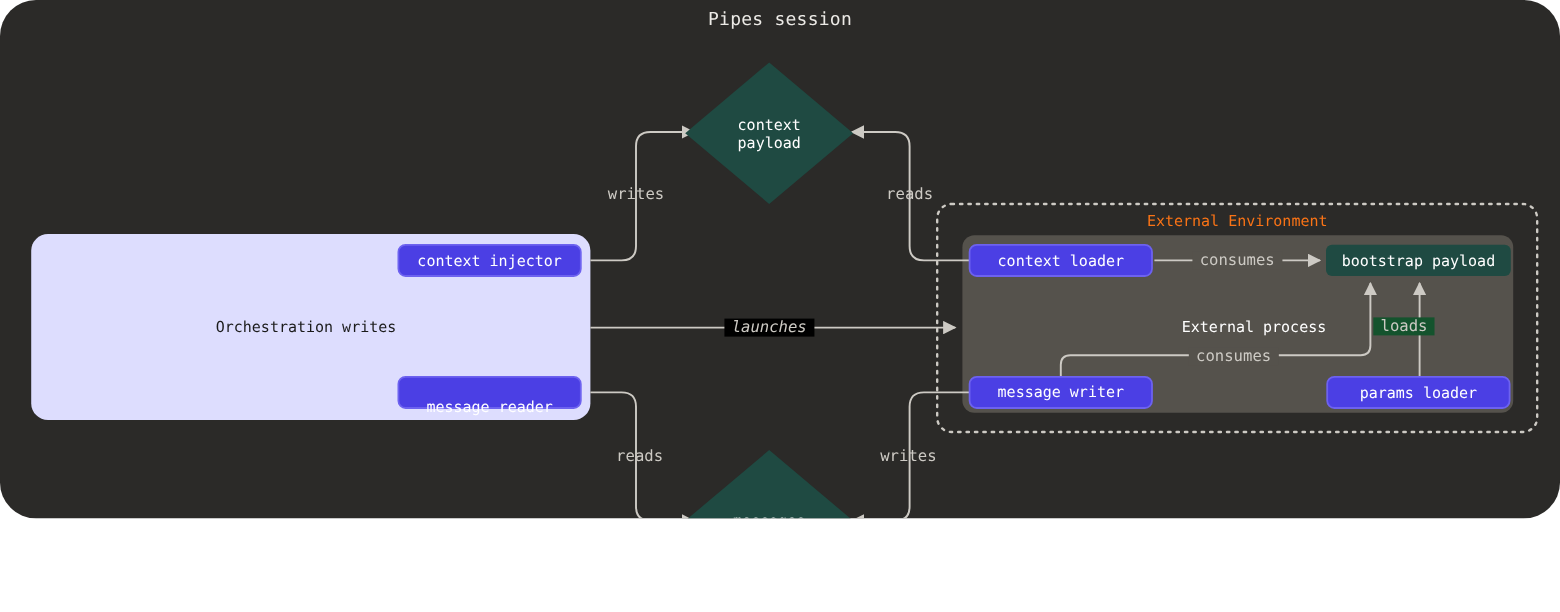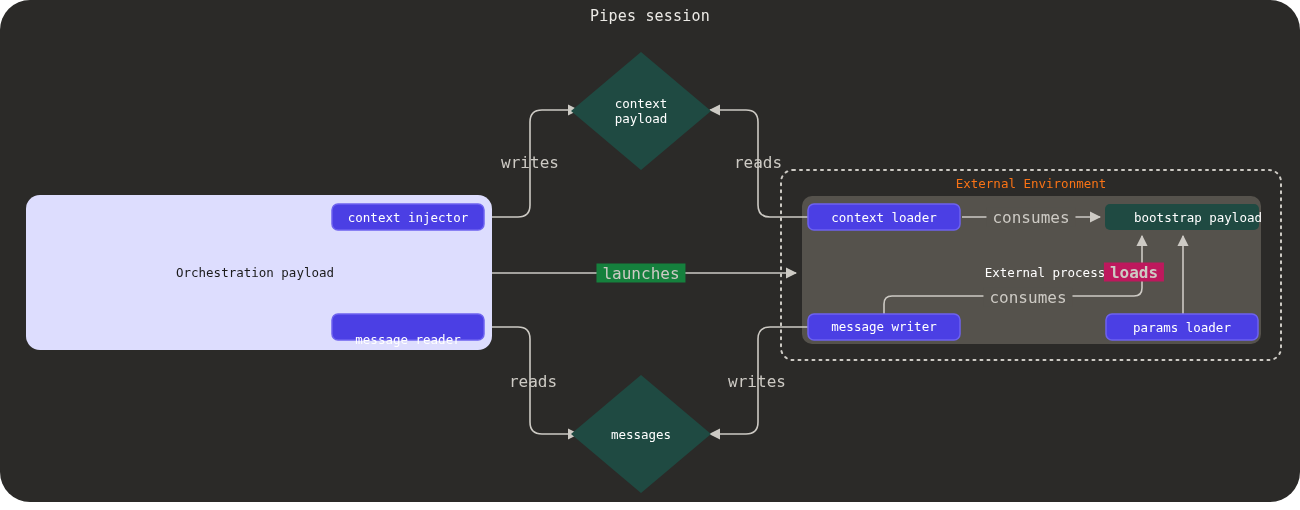--- a/index.html
+++ b/index.html
@@ -3,21 +3,21 @@
 <meta charset="utf-8">
 <style>
   html, body {
     margin: 0;
     padding: 0;
     background: #ffffff;
   }
   #canvas {
     position: relative;
     width: 1300px;
-    height: 502px;
+    height: 432px;
     background: #2b2a28;
     border-radius: 30px;
     overflow: hidden;
     font-family: "DejaVu Sans Mono", "Liberation Mono", monospace;
   }
   svg.layer {
     position: absolute;
     inset: 0;
     width: 1300px;
     height: 510px;
@@ -27,21 +27,21 @@
     left: 0; right: 0;
     top: 7px;
     text-align: center;
     color: #eceae6;
     font-size: 15px;
     letter-spacing: 0.2px;
   }
   .edge-label {
     position: absolute;
     color: #cdcac4;
-    font-size: 16px;
+    font-size: 13px;
     white-space: nowrap;
     transform: translate(-50%, -50%);
     background: transparent;
   }
   .cluster-title {
     position: absolute;
     color: #f97316;
     font-size: 12.5px;
     white-space: nowrap;
     transform: translateX(-50%);
@@ -124,43 +124,43 @@
     <rect x="332" y="314" width="152" height="26" rx="6" ry="6" fill="#4b3fe4" stroke="#6d62ef" stroke-width="1.5"></rect>
     <rect x="808" y="204" width="152" height="26" rx="6" ry="6" fill="#4b3fe4" stroke="#6d62ef" stroke-width="1.5"></rect>
     <rect x="808" y="314" width="152" height="26" rx="6" ry="6" fill="#4b3fe4" stroke="#6d62ef" stroke-width="1.5"></rect>
     <rect x="1106" y="314" width="152" height="26" rx="6" ry="6" fill="#4b3fe4" stroke="#6d62ef" stroke-width="1.5"></rect>
 
     <rect x="1105" y="204" width="154" height="26" rx="5" ry="5" fill="#1f4a42"></rect>
   </svg>
 
   <div class="title">Pipes session</div>
 
-  <div class="orch-title" style="left:255px; top:272px;">Orchestration payload</div>
+  <div class="orch-title" style="left:255px; top:272px;">Orchestration writes</div>
   <div class="badge-text" style="left:408px; top:217px;text-align:center;">context injector</div>
   <div class="badge-text" style="left:408px; top:327px;margin-top:12px;">message reader</div>
 
   <div class="diamond-text" style="left:641px; top:111px;">context
 payload</div>
   <div class="diamond-text" style="left:641px; top:434px;">messages</div>
-  <div class="badge-text" style="left:1182px; top:217px;margin-left:16px;">bootstrap payload</div>
+  <div class="badge-text" style="left:1182px; top:217px;">bootstrap payload</div>
 
   <div class="cluster-title" style="left:1031px; top:176px;">External Environment</div>
   <div class="proc-title" style="left:1045px; top:272px;">External process</div>
   <div class="badge-text" style="left:884px; top:217px;text-align:right;">context loader</div>
   <div class="badge-text" style="left:884px; top:326px;">message writer</div>
   <div class="badge-text" style="left:1182px; top:327px;">params loader</div>
 
   <div class="edge-label" style="left:530px; top:162px;">writes</div>
   <div class="edge-label" style="left:758px; top:162px;">reads</div>
-  <div class="edge-label" style="left:641px; top:273px; background:#15803d; padding:0 6px;">launches</div>
+  <div class="edge-label" style="left:641px; top:273px; background:#000000; padding:0 6px;font-style:italic;">launches</div>
   <div class="edge-label" style="left:533px; top:381px;">reads</div>
   <div class="edge-label" style="left:757px; top:381px;">writes</div>
   <div class="edge-label" style="left:1031px; top:217px; background:#55524c; padding:0 6px;">consumes</div>
   <div class="edge-label" style="left:1028px; top:297px; background:#55524c; padding:0 6px;">consumes</div>
-  <div class="edge-label" style="left:1134px; top:272px; background:#be185d; padding:0 6px;font-weight:bold;">loads</div>
+  <div class="edge-label" style="left:1170px; top:272px; background:#14532d; padding:0 6px;">loads</div>
 
   <div class="hit" style="left:332px; top:204px; width:152px; height:26px;"></div>
   <div class="hit" style="left:332px; top:314px; width:152px; height:26px;"></div>
   <div class="hit" style="left:808px; top:204px; width:152px; height:26px;"></div>
   <div class="hit" style="left:808px; top:314px; width:152px; height:26px;"></div>
   <div class="hit" style="left:1106px; top:314px; width:152px; height:26px;"></div>
   <div class="hit" style="left:1105px; top:204px; width:154px; height:26px;"></div>
   <div class="hit" style="left:571px; top:52px; width:140px; height:118px;"></div>
   <div class="hit" style="left:571px; top:375px; width:140px; height:118px;"></div>
 

